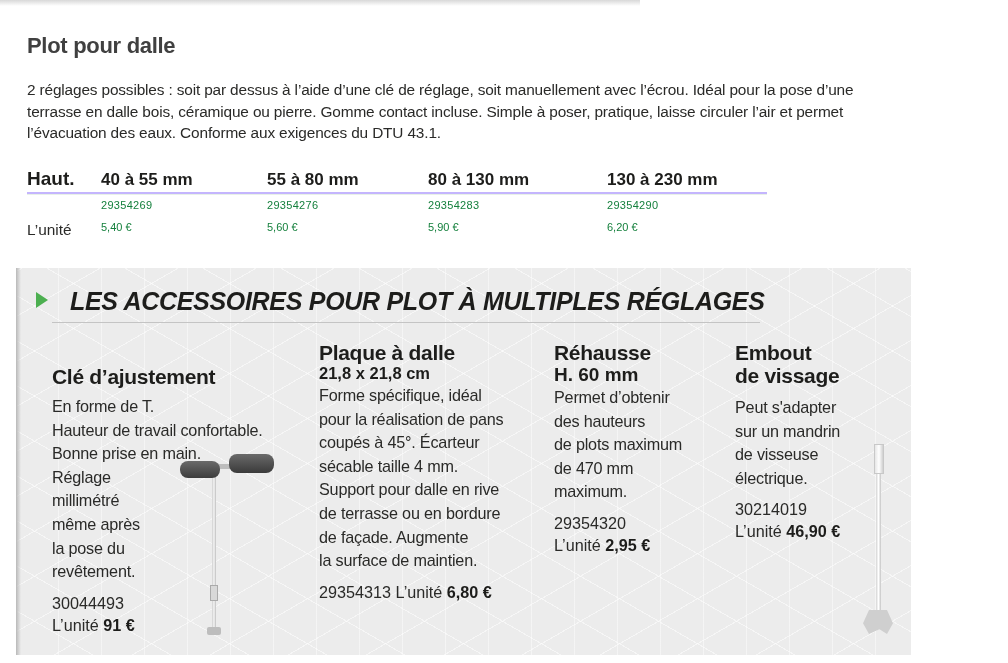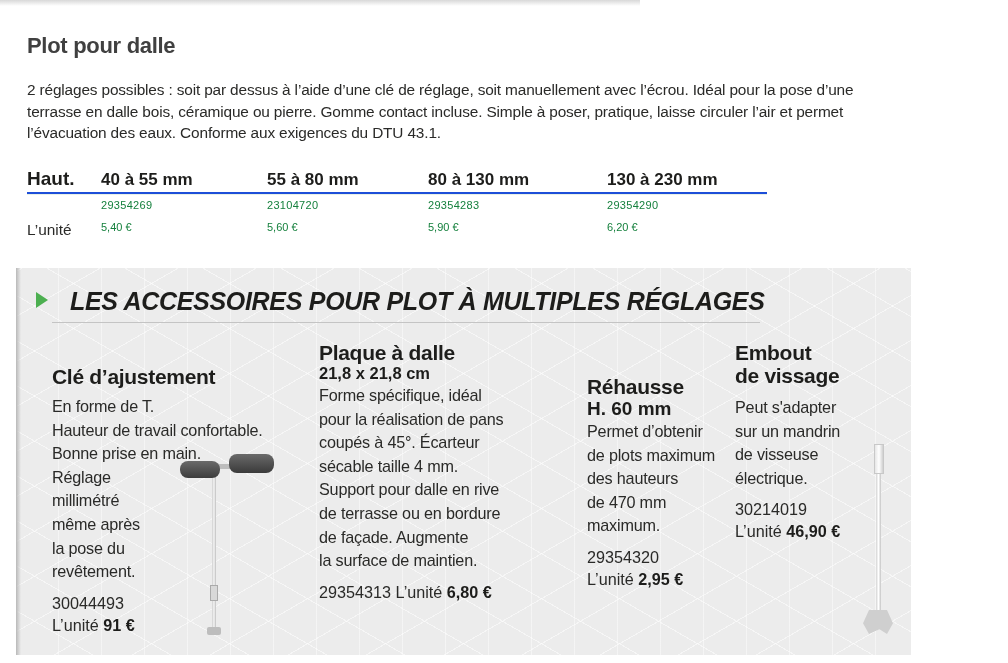--- a/index.html
+++ b/index.html
@@ -8,21 +8,21 @@
 
   .top-fade { position: absolute; left: 0; top: 0; width: 640px; height: 6px;
     background: linear-gradient(to bottom, #d8d8d8, rgba(255,255,255,0)); }
 
   .title { position: absolute; left: 27px; top: 33px; font-size: 22px; font-weight: bold; letter-spacing: -0.3px; color: #404040; }
   .desc { position: absolute; left: 27px; top: 79px; width: 880px; font-size: 15.4px; line-height: 21.5px; color: #2a2a28; letter-spacing: -0.15px; }
 
   
   .spec { position: absolute; left: 27px; top: 168px; width: 740px; }
   .spec-row { position: relative; height: 22px; }
-  .spec-head { height: 26px; border-bottom: 2px solid #1d4ed8; box-shadow: 0 1px 0 #e8f1e8; }
+  .spec-head { height: 26px; border-bottom: 2px solid #c4b5fd; box-shadow: 0 1px 0 #e8f1e8; }
   .spec-label { position: absolute; left: 0; font-size: 15.4px; color: #2a2a28; }
   .spec-head .spec-label { font-size: 19px; font-weight: bold; top: 0; color: #1d1d1b; }
   .spec-cell { position: absolute; font-size: 11px; color: #15803d; }
   .spec-head .spec-cell { font-size: 17px; font-weight: bold; top: 2px; color: #1d1d1b; }
   .spec-row.codes { margin-top: 5px; }
   .spec-row.codes .spec-cell { font-weight: normal; letter-spacing: 0.3px; }
   .spec-row.prices .spec-cell { font-weight: normal; }
   .c0 { left: 74px; } .c1 { left: 240px; } .c2 { left: 401px; } .c3 { left: 580px; }
 
   
@@ -44,21 +44,21 @@
   .product { position: absolute; }
   .p-name { font-size: 21px; font-weight: bold; line-height: 23px; color: #1d1d1b; letter-spacing: -0.3px; }
   .p-sub { font-size: 16.5px; font-weight: bold; line-height: 19px; color: #1d1d1b; }
   .p-text { font-size: 16.2px; line-height: 23.6px; color: #2a2a28; letter-spacing: -0.2px; }
   .p-code { font-size: 16.2px; line-height: 22px; color: #2a2a28; margin-top: 8px; }
   .p-price-line { font-size: 16.2px; line-height: 22px; color: #2a2a28; }
   .p-price { font-weight: bold; color: #1d1d1b; }
 
   #prod-cle { left: 52px; top: 341px; width: 260px; margin-top: 24px; }
   #prod-plaque { left: 319px; top: 341px; width: 225px; }
-  #prod-rehausse { left: 587px; top: 341px; width: 170px; margin-top: 34px; }
+  #prod-rehausse { left: 554px; top: 341px; width: 170px; }
   #prod-embout { left: 735px; top: 341px; width: 140px; }
 
   #prod-cle .p-name { margin-bottom: 7px; }
   #prod-rehausse .p-sub, #prod-plaque .p-sub { margin-bottom: 1px; }
   #prod-embout .p-name { margin-bottom: 9px; }
 
   
   .pic { position: absolute; }
   .tkey-bar { position: absolute; left: 212px; top: 472px; width: 4px; height: 160px; background: linear-gradient(to right, #cfcfcf, #f4f4f4, #bdbdbd); }
   .tkey-handle-l { position: absolute; left: 180px; top: 461px; width: 40px; height: 17px; border-radius: 8px; background: linear-gradient(#6a6a6a, #3c3c3c); }
@@ -82,21 +82,21 @@
 <div class="spec">
   <div class="spec-row spec-head">
     <span class="spec-label">Haut.</span>
     <span class="spec-cell c0">40 à 55 mm</span>
     <span class="spec-cell c1">55 à 80 mm</span>
     <span class="spec-cell c2">80 à 130 mm</span>
     <span class="spec-cell c3">130 à 230 mm</span>
   </div>
   <div class="spec-row codes">
     <span class="spec-cell c0">29354269</span>
-    <span class="spec-cell c1">23104720</span>
+    <span class="spec-cell c1">29354276</span>
     <span class="spec-cell c2">29354283</span>
     <span class="spec-cell c3">29354290</span>
   </div>
   <div class="spec-row prices">
     <span class="spec-label">L’unité</span>
     <span class="spec-cell c0">5,40 €</span>
     <span class="spec-cell c1">5,60 €</span>
     <span class="spec-cell c2">5,90 €</span>
     <span class="spec-cell c3">6,20 €</span>
   </div>
@@ -155,22 +155,22 @@
     <span>L’unité</span>
     <span class="p-price">6,80 €</span>
   </div>
 </div>
 
 <div class="product" id="prod-rehausse">
   <div class="p-name">Réhausse</div>
   <div class="p-sub" style="font-size:19px;line-height:21px;">H. 60 mm</div>
   <div class="p-text">
     <div>Permet d’obtenir</div>
+    <div>des hauteurs</div>
     <div>de plots maximum</div>
-    <div>des hauteurs</div>
     <div>de 470 mm</div>
     <div>maximum.</div>
   </div>
   <div class="p-code">29354320</div>
   <div class="p-price-line">
     <span>L’unité</span>
     <span class="p-price">2,95 €</span>
   </div>
 </div>
 

